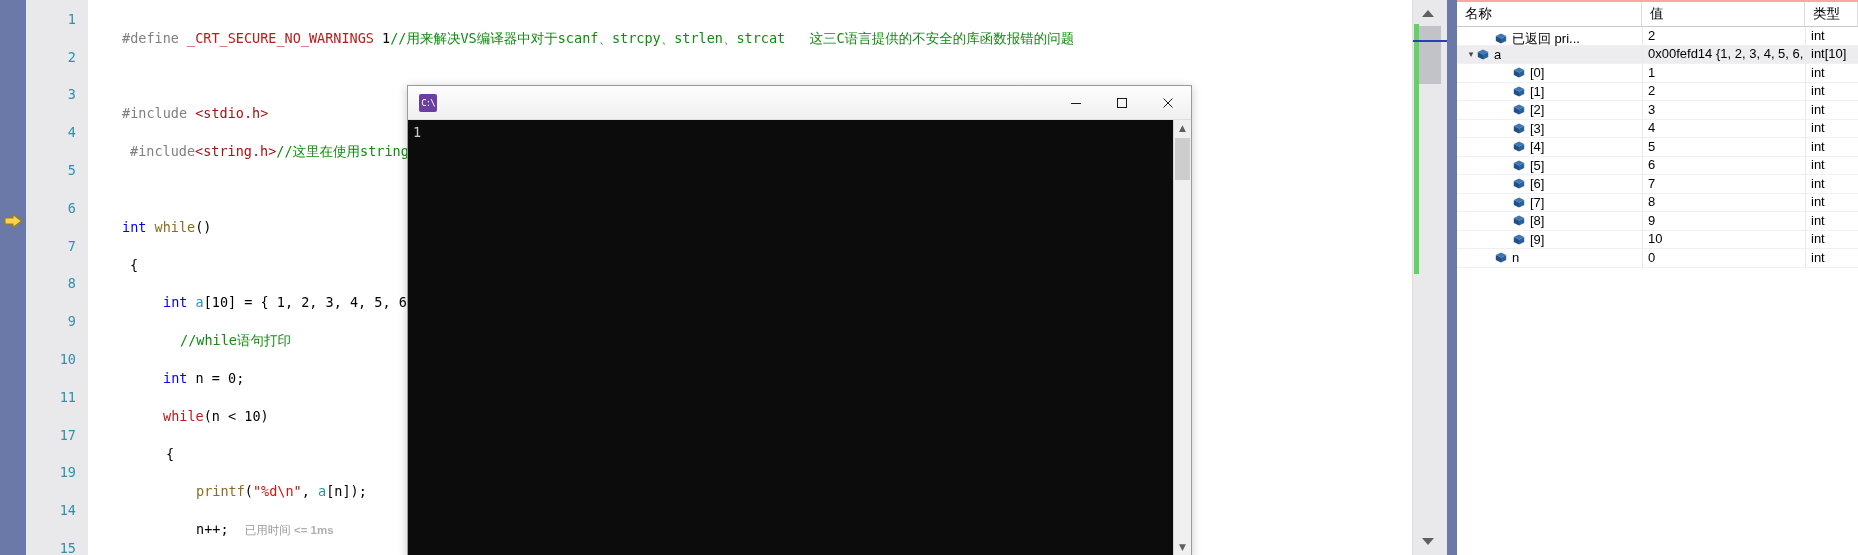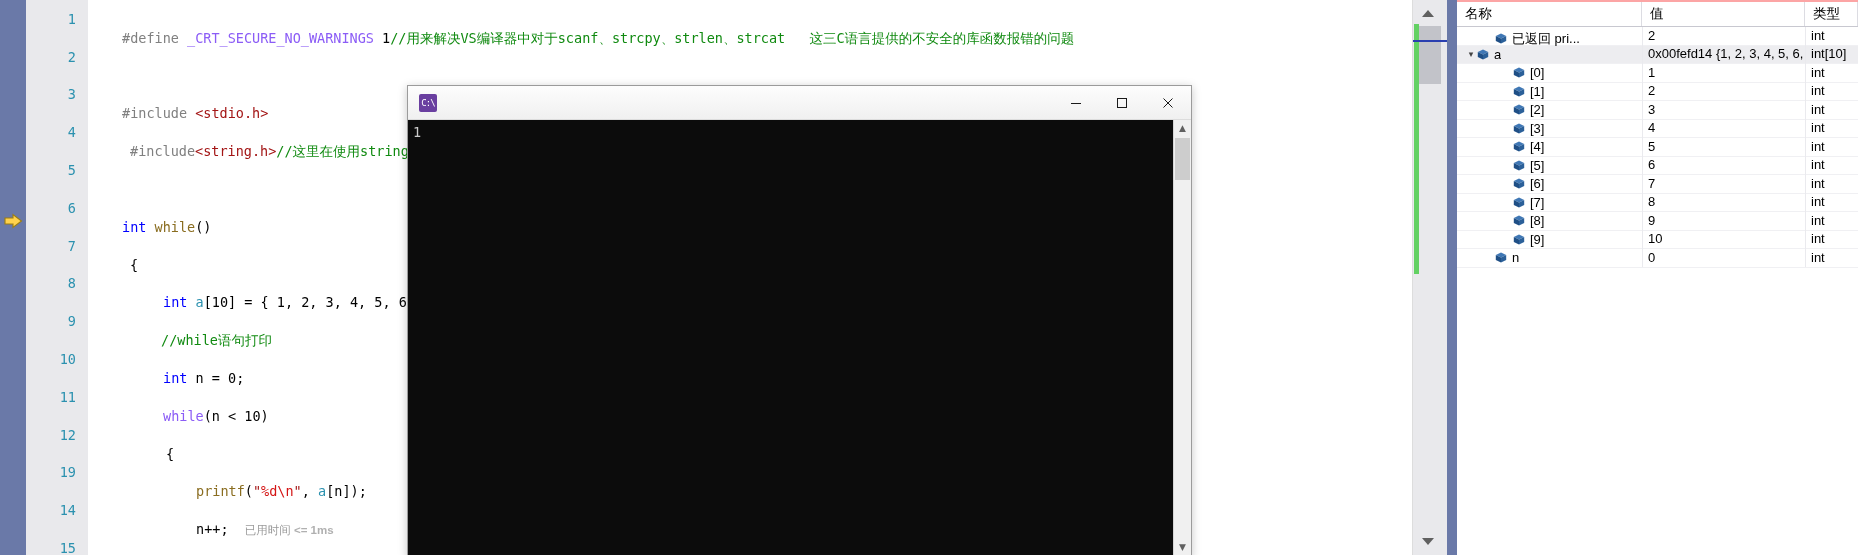--- a/index.html
+++ b/index.html
@@ -28,21 +28,21 @@
   
   .changebar{position:absolute;left:88px;width:5px;background:#63d163;}
   
   .fold{position:absolute;width:11px;height:11px;border:1px solid #9a9a9a;background:#fff;
         color:#555;font-size:9px;line-height:9px;text-align:center;font-family:"DejaVu Sans Mono",monospace;}
   .foldline{position:absolute;width:1px;background:#a6a6a6;}
   .guide{position:absolute;width:0;border-left:1px dashed #c7c7c7;}
 
   
   .kw{color:#0000ff;}
-  .kw2{color:#8b5cf6;}
+  .kw2{color:#b91c1c;}
   .typ{color:#2b91af;}
   .fn{color:#8a6d20;}
   .cmt{color:#108a10;}
   .str{color:#a31515;}
   .esc{color:#d41414;}
   .pp{color:#808080;}
 
   
   .curstmt{position:absolute;left:88px;height:18.9px;background:#f2f2f2;border-top:1px solid #e3e3e3;border-bottom:1px solid #e3e3e3;box-sizing:border-box;}
   .elapsed{color:#9a9a9a;font-size:11.5px;font-family:"Liberation Sans",sans-serif;}
@@ -169,35 +169,35 @@
           <span class="codetext" style="left:42px;">{</span>
         </div>
 
         <div class="line" style="top:132.3px;">
           <span class="lnum">8</span>
           <span class="codetext" style="left:75px;"><span class="kw">int</span> <span class="typ">a</span>[10] = { 1, 2, 3, 4, 5, 6, 7, 8, 9, 10 };</span>
         </div>
 
         <div class="line" style="top:151.2px;">
           <span class="lnum">9</span>
-          <span class="codetext cmt" style="left:73px;text-align:center;">//while语句打印</span>
+          <span class="codetext cmt" style="left:92px;text-align:center;">//while语句打印</span>
         </div>
 
         <div class="line" style="top:170.1px;">
           <span class="lnum">10</span>
           <span class="codetext" style="left:75px;"><span class="kw">int</span> n = 0;</span>
         </div>
 
         <div class="line" style="top:189px;">
           <span class="lnum">11</span>
           <span class="codetext" style="left:75px;"><span class="kw2">while</span>(n &lt; 10)</span>
         </div>
 
         <div class="line" style="top:207.9px;">
-          <span class="lnum">12</span>
+          <span class="lnum">17</span>
           <span class="codetext" style="left:78px;">{</span>
         </div>
 
         <div class="line" style="top:226.8px;">
           <span class="lnum">19</span>
           <span class="codetext" style="left:108px;"><span class="fn">printf</span>(<span class="str">"</span><span class="esc">%d\n</span><span class="str">"</span>, <span class="typ">a</span>[n]);</span>
         </div>
 
         <div class="line" style="top:245.7px;">
           <span class="lnum">14</span>

